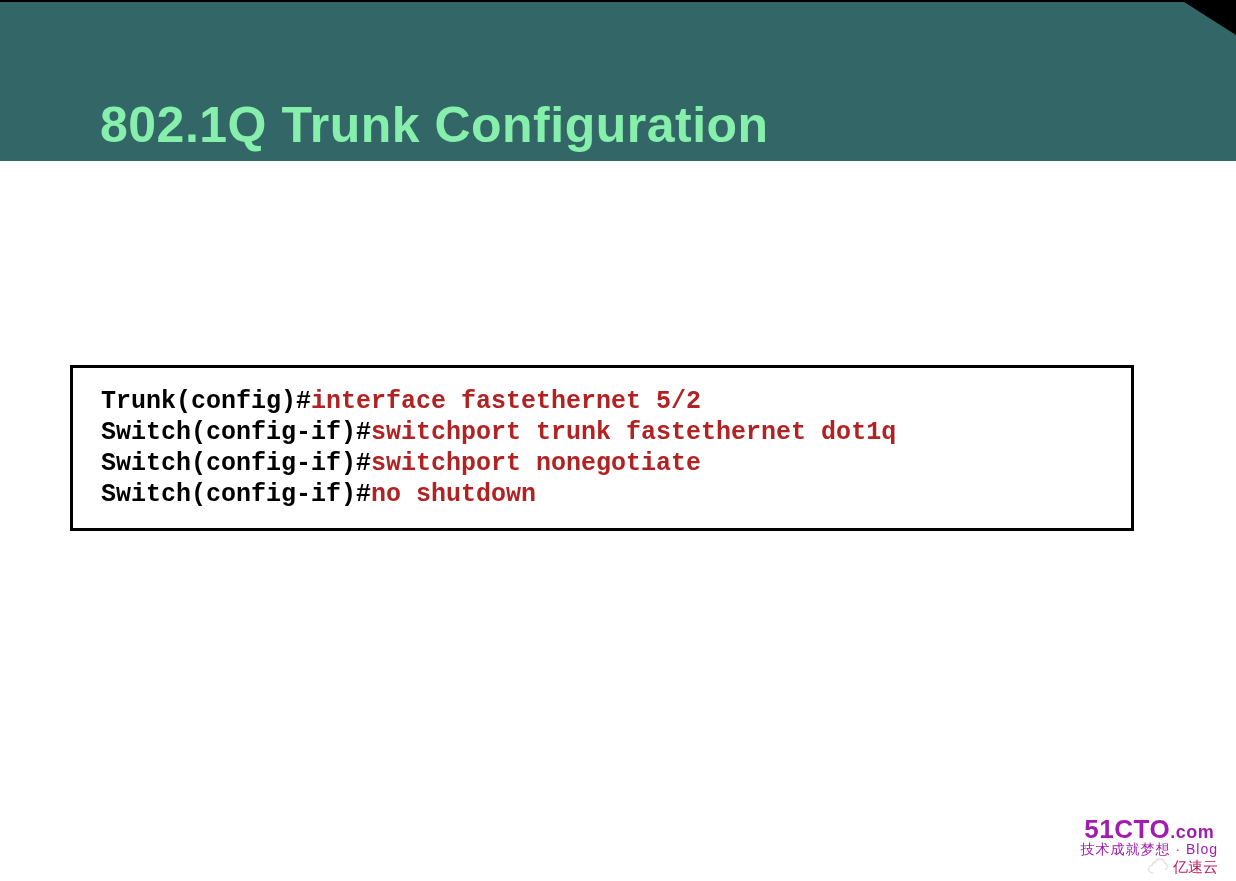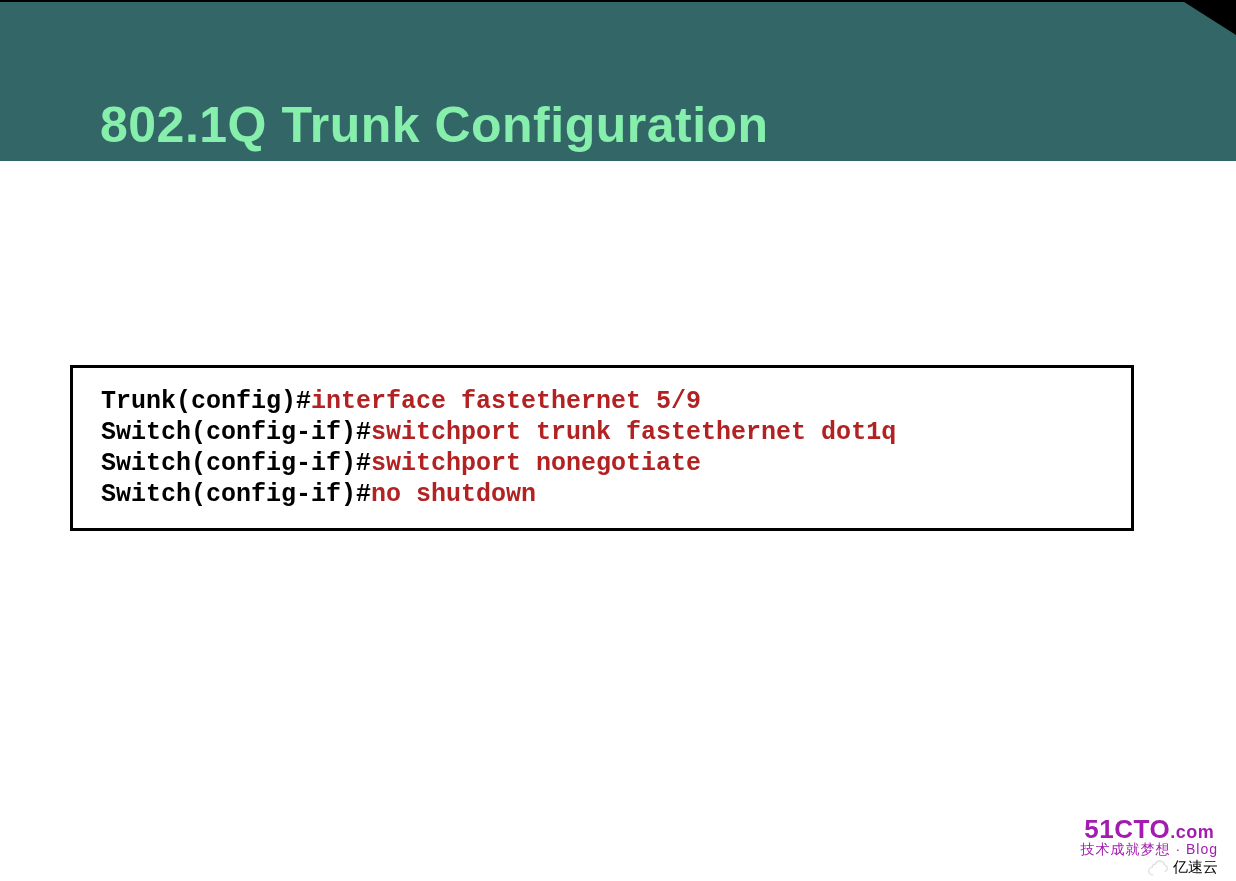--- a/index.html
+++ b/index.html
@@ -79,41 +79,40 @@
   .wm1 .sub {
     font-size: 14px;
     margin-top: 0;
     letter-spacing: 1px;
   }
   .wm2 {
     position: absolute;
     right: 18px;
     bottom: 4px;
     display: flex;
-    align-items: center;
-    color: #000000;
+    color: #be185d;
     font-size: 15px;
     gap: 3px;
   }
   .wm2 svg {
     width: 22px;
     height: 16px;
     opacity: 0.55;
   }
 </style>
 </head>
 <body>
 
 <div class="header">
   <div class="corner"></div>
   <div class="title">802.1Q Trunk Configuration</div>
 </div>
 
 <div class="code-box">
-  <div class="code-line"><span>Trunk(config)#</span><span class="cmd">interface fastethernet 5/9</span></div>
+  <div class="code-line"><span>Trunk(config)#</span><span class="cmd">interface fastethernet 5/2</span></div>
   <div class="code-line"><span>Switch(config-if)#</span><span class="cmd">switchport trunk fastethernet dot1q</span></div>
   <div class="code-line"><span>Switch(config-if)#</span><span class="cmd">switchport nonegotiate</span></div>
   <div class="code-line"><span>Switch(config-if)#</span><span class="cmd">no shutdown</span></div>
 </div>
 
 <div class="wm1">
   <div class="big">
     <span>51CTO</span><span class="com">.com</span>
   </div>
   <div class="sub">技术成就梦想 · Blog</div>

